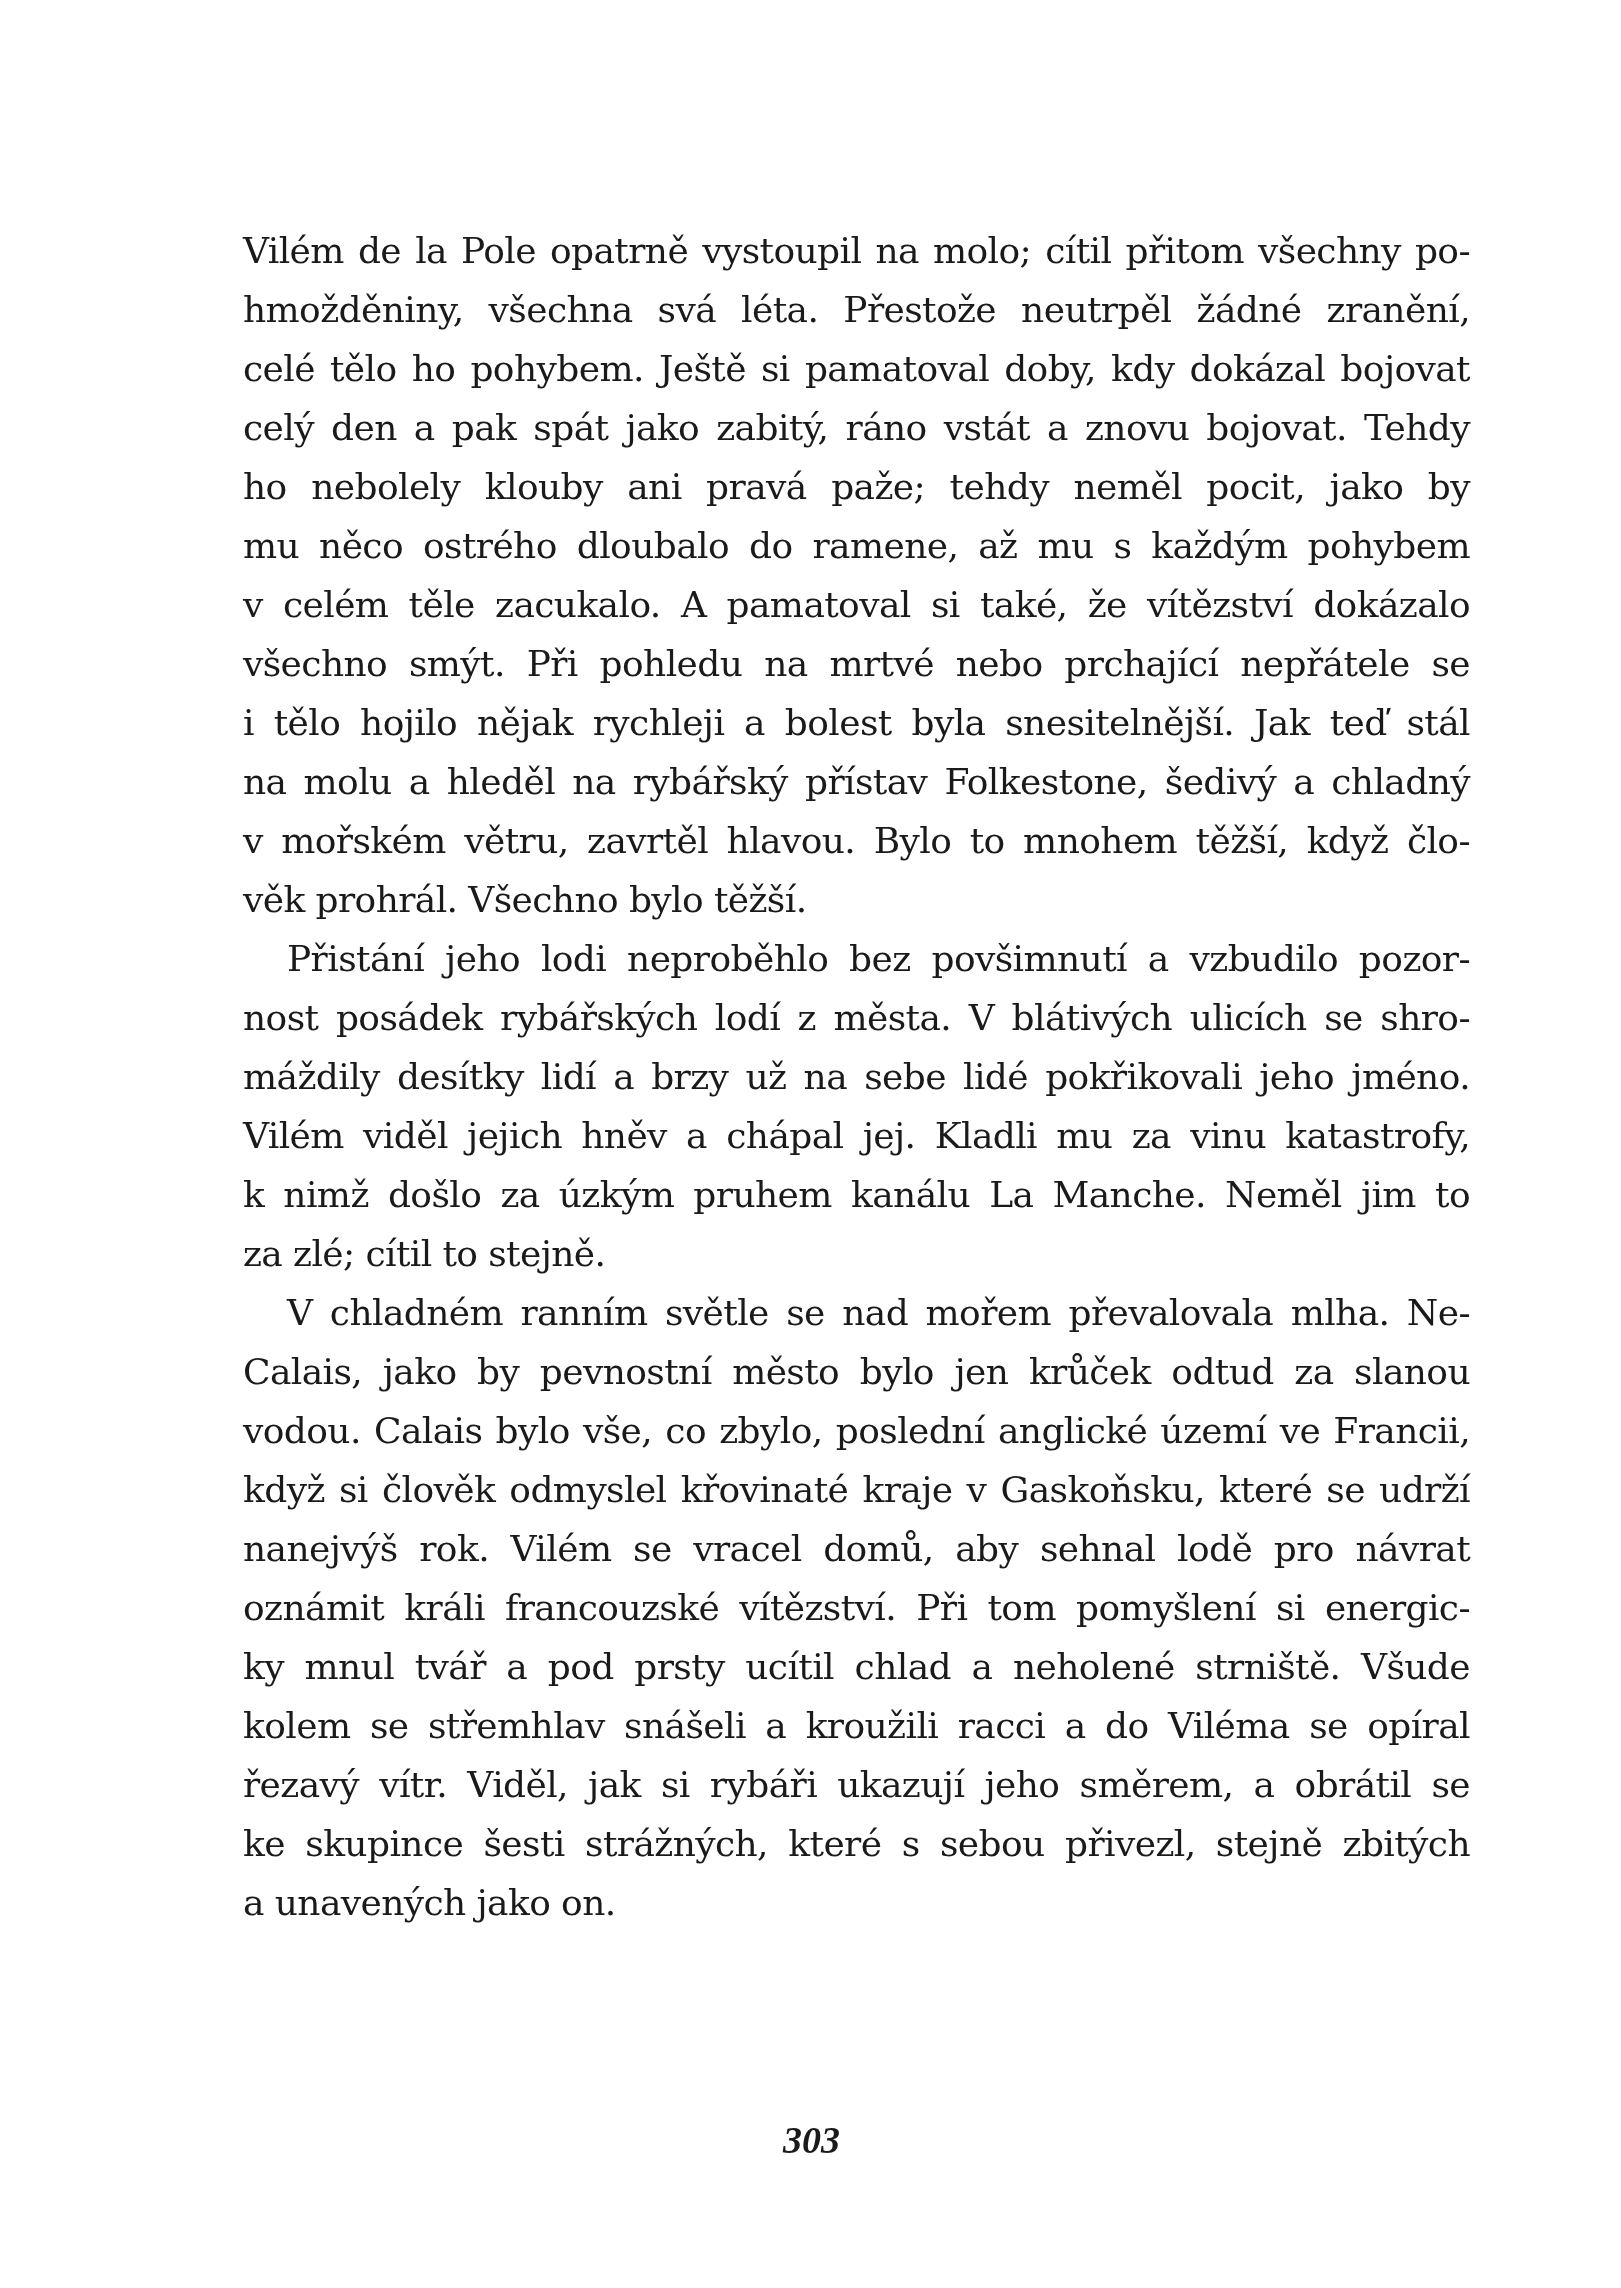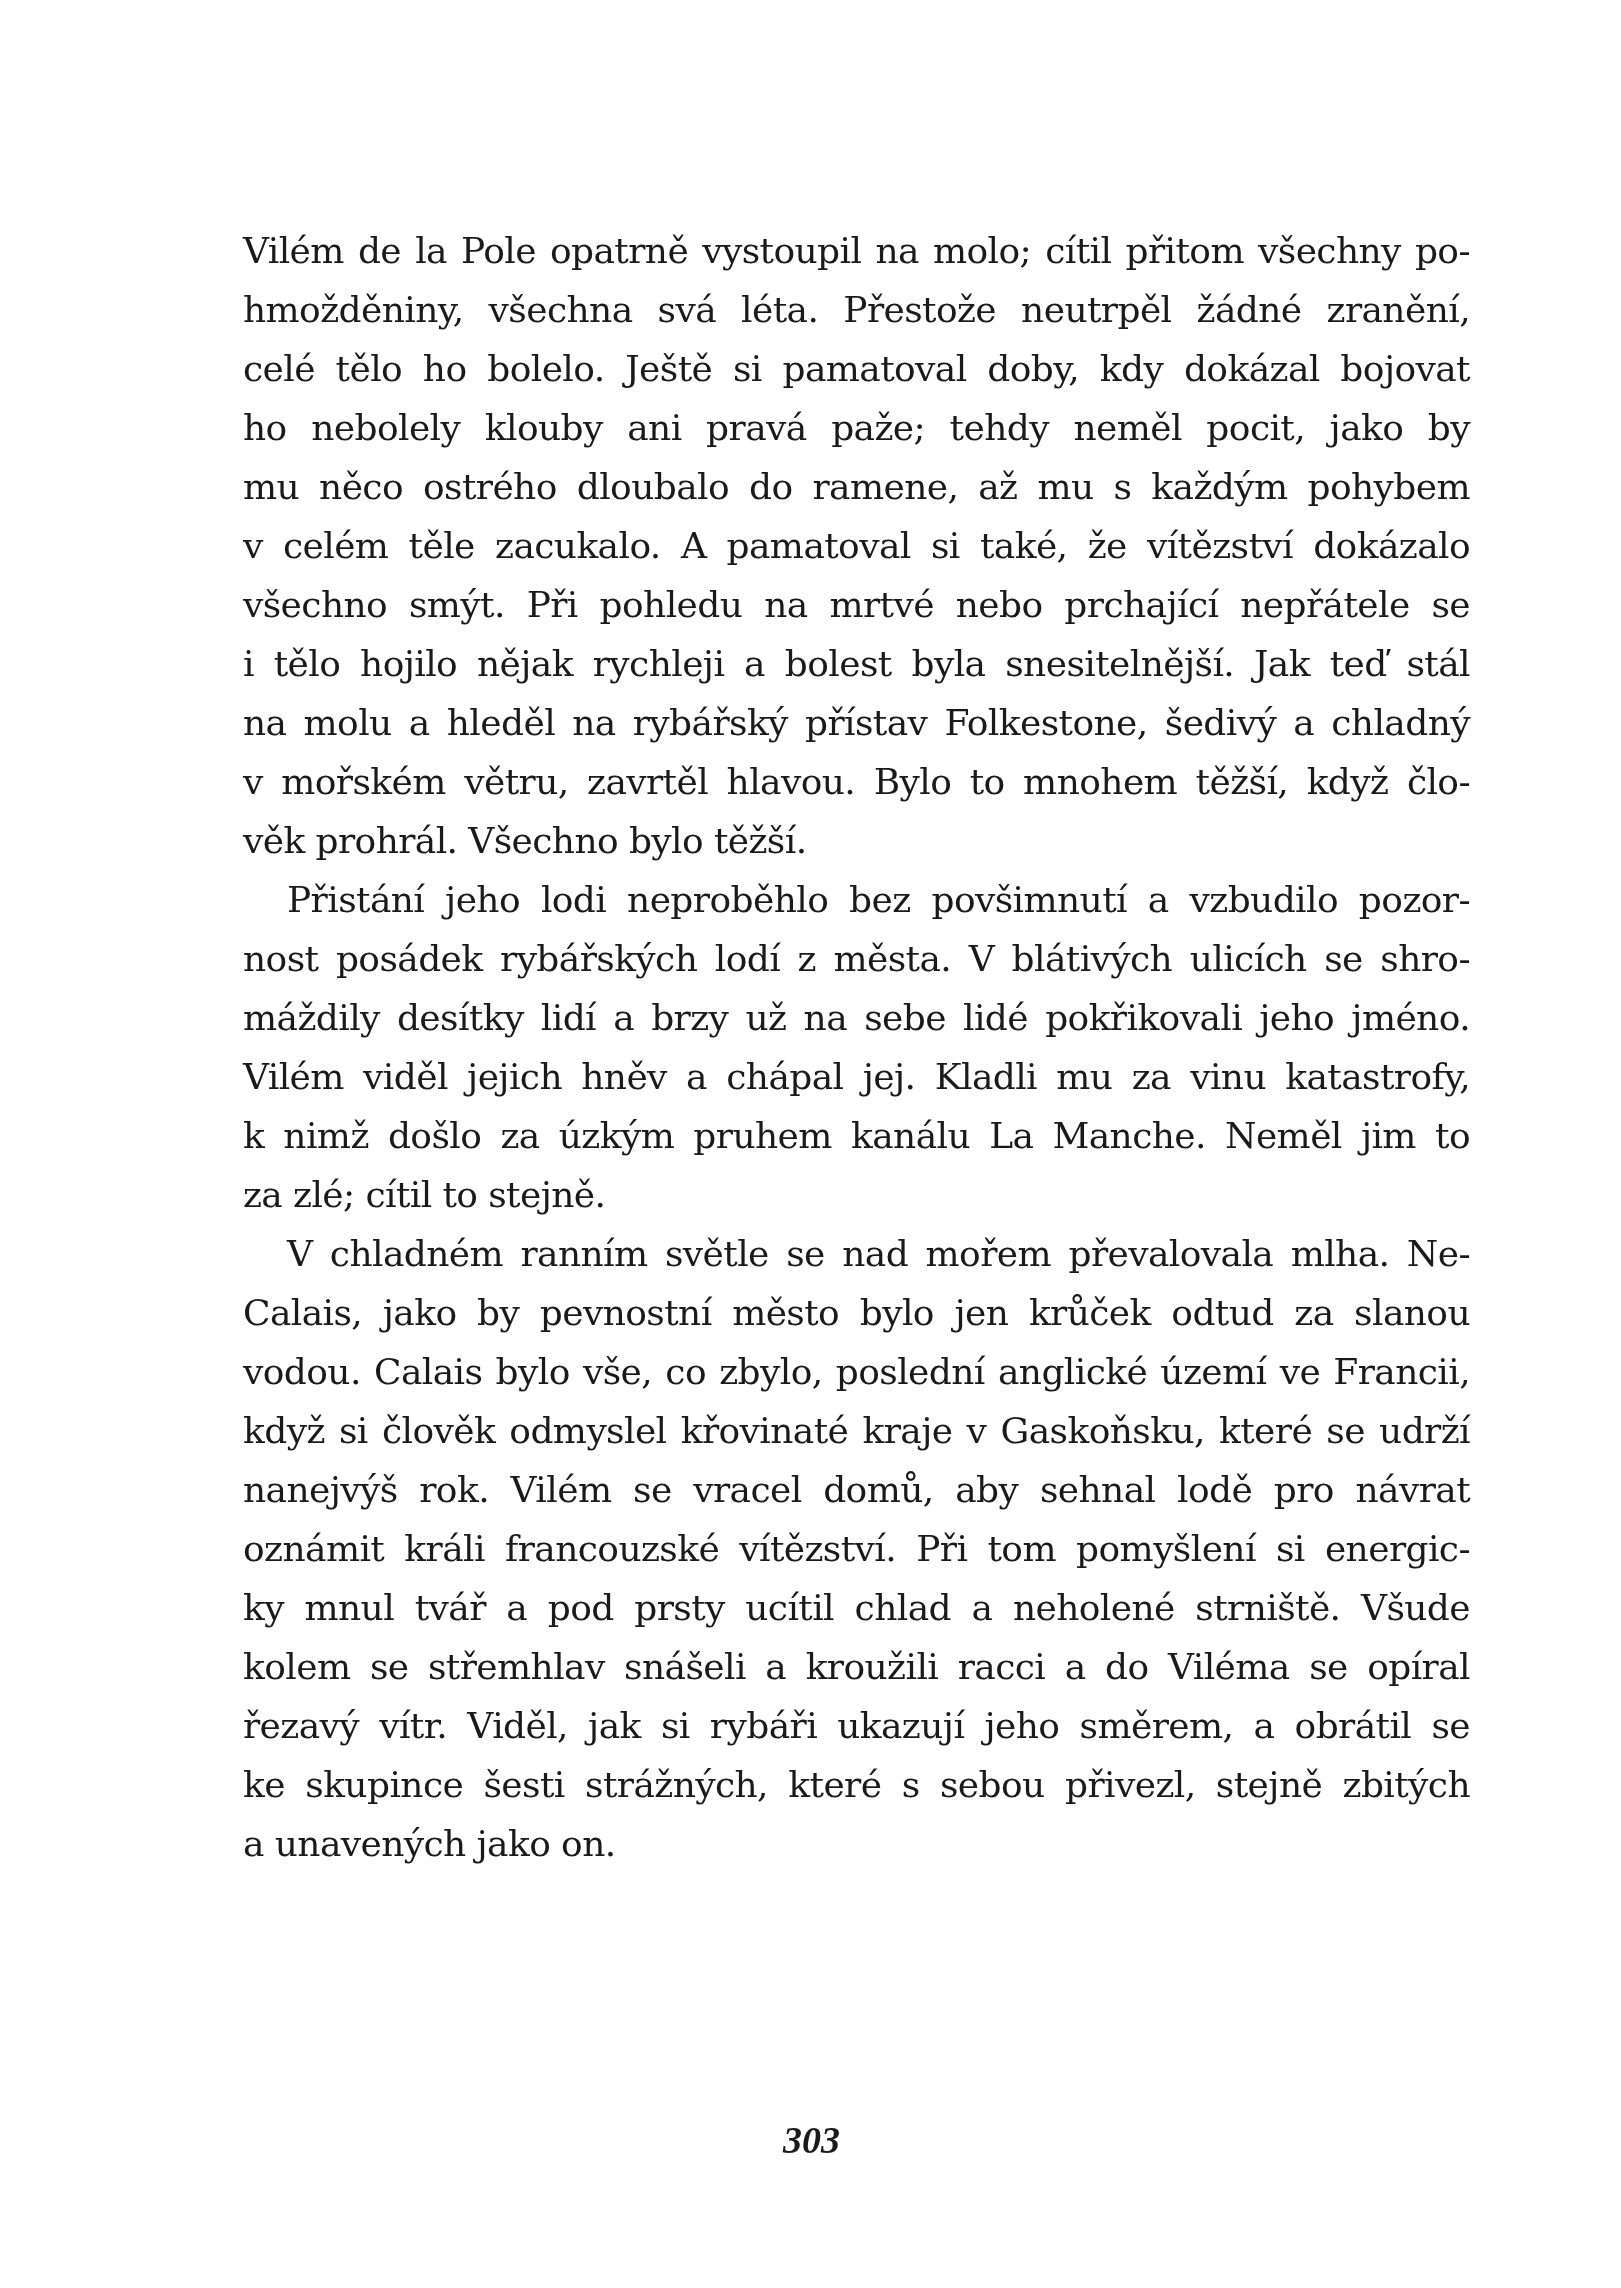--- a/index.html
+++ b/index.html
@@ -65,21 +65,22 @@
   </style>
 </head>
 <body>
 
 <div class="page">
   <div class="text-block">
 
     <div>
       <span class="line" style="display: block;">Vilém de la Pole opatrně vystoupil na molo; cítil přitom všechny po-</span>
       <span class="line" style="display: block;">hmožděniny, všechna svá léta. Přestože neutrpěl žádné zranění,</span>
-      <span class="line" style="display: block;">celé tělo ho bolelo. Ještě si pamatoval doby, kdy dokázal bojovat</span>
+      <span class="line" style="display: block;">celé tělo ho pohybem. Ještě si pamatoval doby, kdy dokázal bojovat</span>
+      <span class="line" style="display: block;">celý den a pak spát jako zabitý, ráno vstát a znovu bojovat. Tehdy</span>
       <span class="line" style="display: block;">ho nebolely klouby ani pravá paže; tehdy neměl pocit, jako by</span>
       <span class="line" style="display: block;">mu něco ostrého dloubalo do ramene, až mu s každým pohybem</span>
       <span class="line" style="display: block;">v celém těle zacukalo. A pamatoval si také, že vítězství dokázalo</span>
       <span class="line" style="display: block;">všechno smýt. Při pohledu na mrtvé nebo prchající nepřátele se</span>
       <span class="line" style="display: block;">i tělo hojilo nějak rychleji a bolest byla snesitelnější. Jak teď stál</span>
       <span class="line" style="display: block;">na molu a hleděl na rybářský přístav Folkestone, šedivý a chladný</span>
       <span class="line" style="display: block;">v mořském větru, zavrtěl hlavou. Bylo to mnohem těžší, když člo-</span>
       <span class="line last" style="display: block;">věk prohrál. Všechno bylo těžší.</span>
     </div>
 

